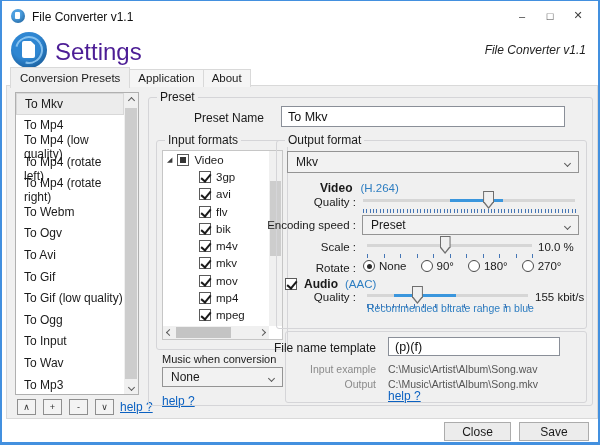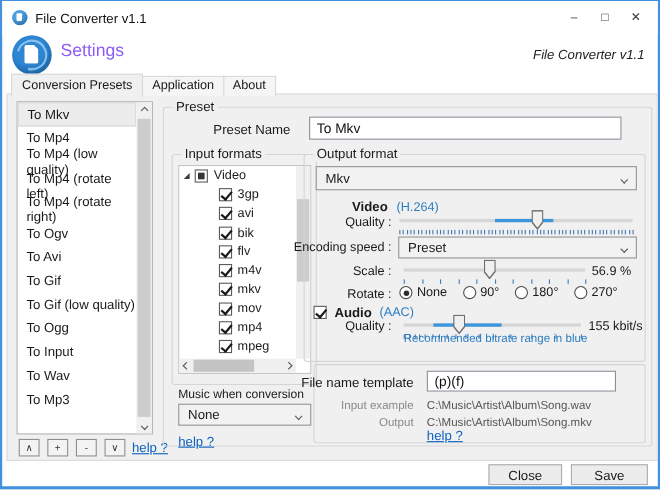--- a/index.html
+++ b/index.html
@@ -17,21 +17,21 @@
   .win-controls { position: absolute; right: 6px; top: 0; display: flex; }
   .win-btn { width: 28px; height: 29px; display: flex; align-items: center; justify-content: center;
     font-size: 11px; color: #404040; }
   
   .logo { position: absolute; left: 9px; top: 31px; width: 36px; height: 36px; border-radius: 50%;
     background: radial-gradient(circle at 42% 35%, #2e86d2 45%, #10497e); }
   .logo::before { content: ""; position: absolute; inset: 4px; border: 2px solid rgba(150,205,245,.85);
     border-radius: 50%; border-left-color: transparent; transform: rotate(-30deg); }
   .logo::after { content: ""; position: absolute; left: 11px; top: 9px; width: 13px; height: 17px;
     background: #fff; border-radius: 2px; clip-path: polygon(0 0, 68% 0, 100% 24%, 100% 100%, 0 100%); }
-  .page-title { position: absolute; left: 53px; top: 37px; font-size: 16px; color: #8b5cf6; }
+  .page-title { position: absolute; left: 53px; top: 37px; font-size: 24px; color: #4c1d95; }
   .header-version { position: absolute; right: 12px; top: 42px; font-size: 12px; font-style: italic; color: #222; }
   
   .tabs { position: absolute; left: 8px; top: 66px; display: flex; align-items: flex-end; z-index: 3; }
   .tab { border: 1px solid #d9d9d9; border-bottom: none; background: #f5f5f5; padding: 2px 8px 3px;
     font-size: 11.5px; margin-right: -1px; }
   .tab.active { background: #f0f0f0; padding: 4px 9px 4px; position: relative; z-index: 4; margin-bottom: -1px; }
   
   .panel { position: absolute; left: 4px; top: 84px; width: 592px; height: 334px;
     background: #f0f0f0; border: 1px solid #d9d9d9; }
   
@@ -124,20 +124,21 @@
 
   <div class="panel">
 
     <div class="preset-list">
       <div class="pl-items" id="preset-items">
           <div class="pl-item selected">To Mkv</div>
           <div class="pl-item">To Mp4</div>
           <div class="pl-item">To Mp4 (low quality)</div>
           <div class="pl-item">To Mp4 (rotate left)</div>
           <div class="pl-item">To Mp4 (rotate right)</div>
+          <div class="pl-item">To Webm</div>
           <div class="pl-item">To Ogv</div>
           <div class="pl-item">To Avi</div>
           <div class="pl-item">To Gif</div>
           <div class="pl-item">To Gif (low quality)</div>
           <div class="pl-item">To Ogg</div>
           <div class="pl-item">To Input</div>
           <div class="pl-item">To Wav</div>
           <div class="pl-item">To Mp3</div>
         </div>
       <div class="vscroll">
@@ -175,25 +176,25 @@
           <div class="tree-row child">
                 <span class="cb checked"></span>
                 <span>3gp</span>
               </div>
               <div class="tree-row child">
                 <span class="cb checked"></span>
                 <span>avi</span>
               </div>
               <div class="tree-row child">
                 <span class="cb checked"></span>
+                <span>flv</span>
+              </div>
+              <div class="tree-row child">
+                <span class="cb checked"></span>
                 <span>bik</span>
-              </div>
-              <div class="tree-row child">
-                <span class="cb checked"></span>
-                <span>flv</span>
               </div>
               <div class="tree-row child">
                 <span class="cb checked"></span>
                 <span>m4v</span>
               </div>
               <div class="tree-row child">
                 <span class="cb checked"></span>
                 <span>mkv</span>
               </div>
               <div class="tree-row child">
@@ -322,21 +323,21 @@
         <div class="combo" style="left:85px;top:74px;width:217px;height:20px">
           <span>Preset</span>
           <span class="chev down"></span>
         </div>
 
         <div class="olabel" style="right:230px;top:100px">Scale :</div>
         <div class="slider" id="slider-scale" style="left:90px;top:95px;width:165px">
           <div class="track"></div>
         <div class="sthumb" style="left: calc(47% - 5px);"></div>
           </div>
-        <div class="olabel" style="left:261px;top:100px">56.9 %</div>
+        <div class="olabel" style="left:261px;top:100px">10.0 %</div>
         <div class="ticks" id="ticks-scale" style="left:90px;top:113px;width:165px">
             <div class="tick" style="left: 0%;"></div>
             <div class="tick" style="left: 10%;"></div>
             <div class="tick" style="left: 20%;"></div>
             <div class="tick" style="left: 30%;"></div>
             <div class="tick" style="left: 40%;"></div>
             <div class="tick" style="left: 50%;"></div>
             <div class="tick" style="left: 60%;"></div>
             <div class="tick" style="left: 70%;"></div>
             <div class="tick" style="left: 80%;"></div>

